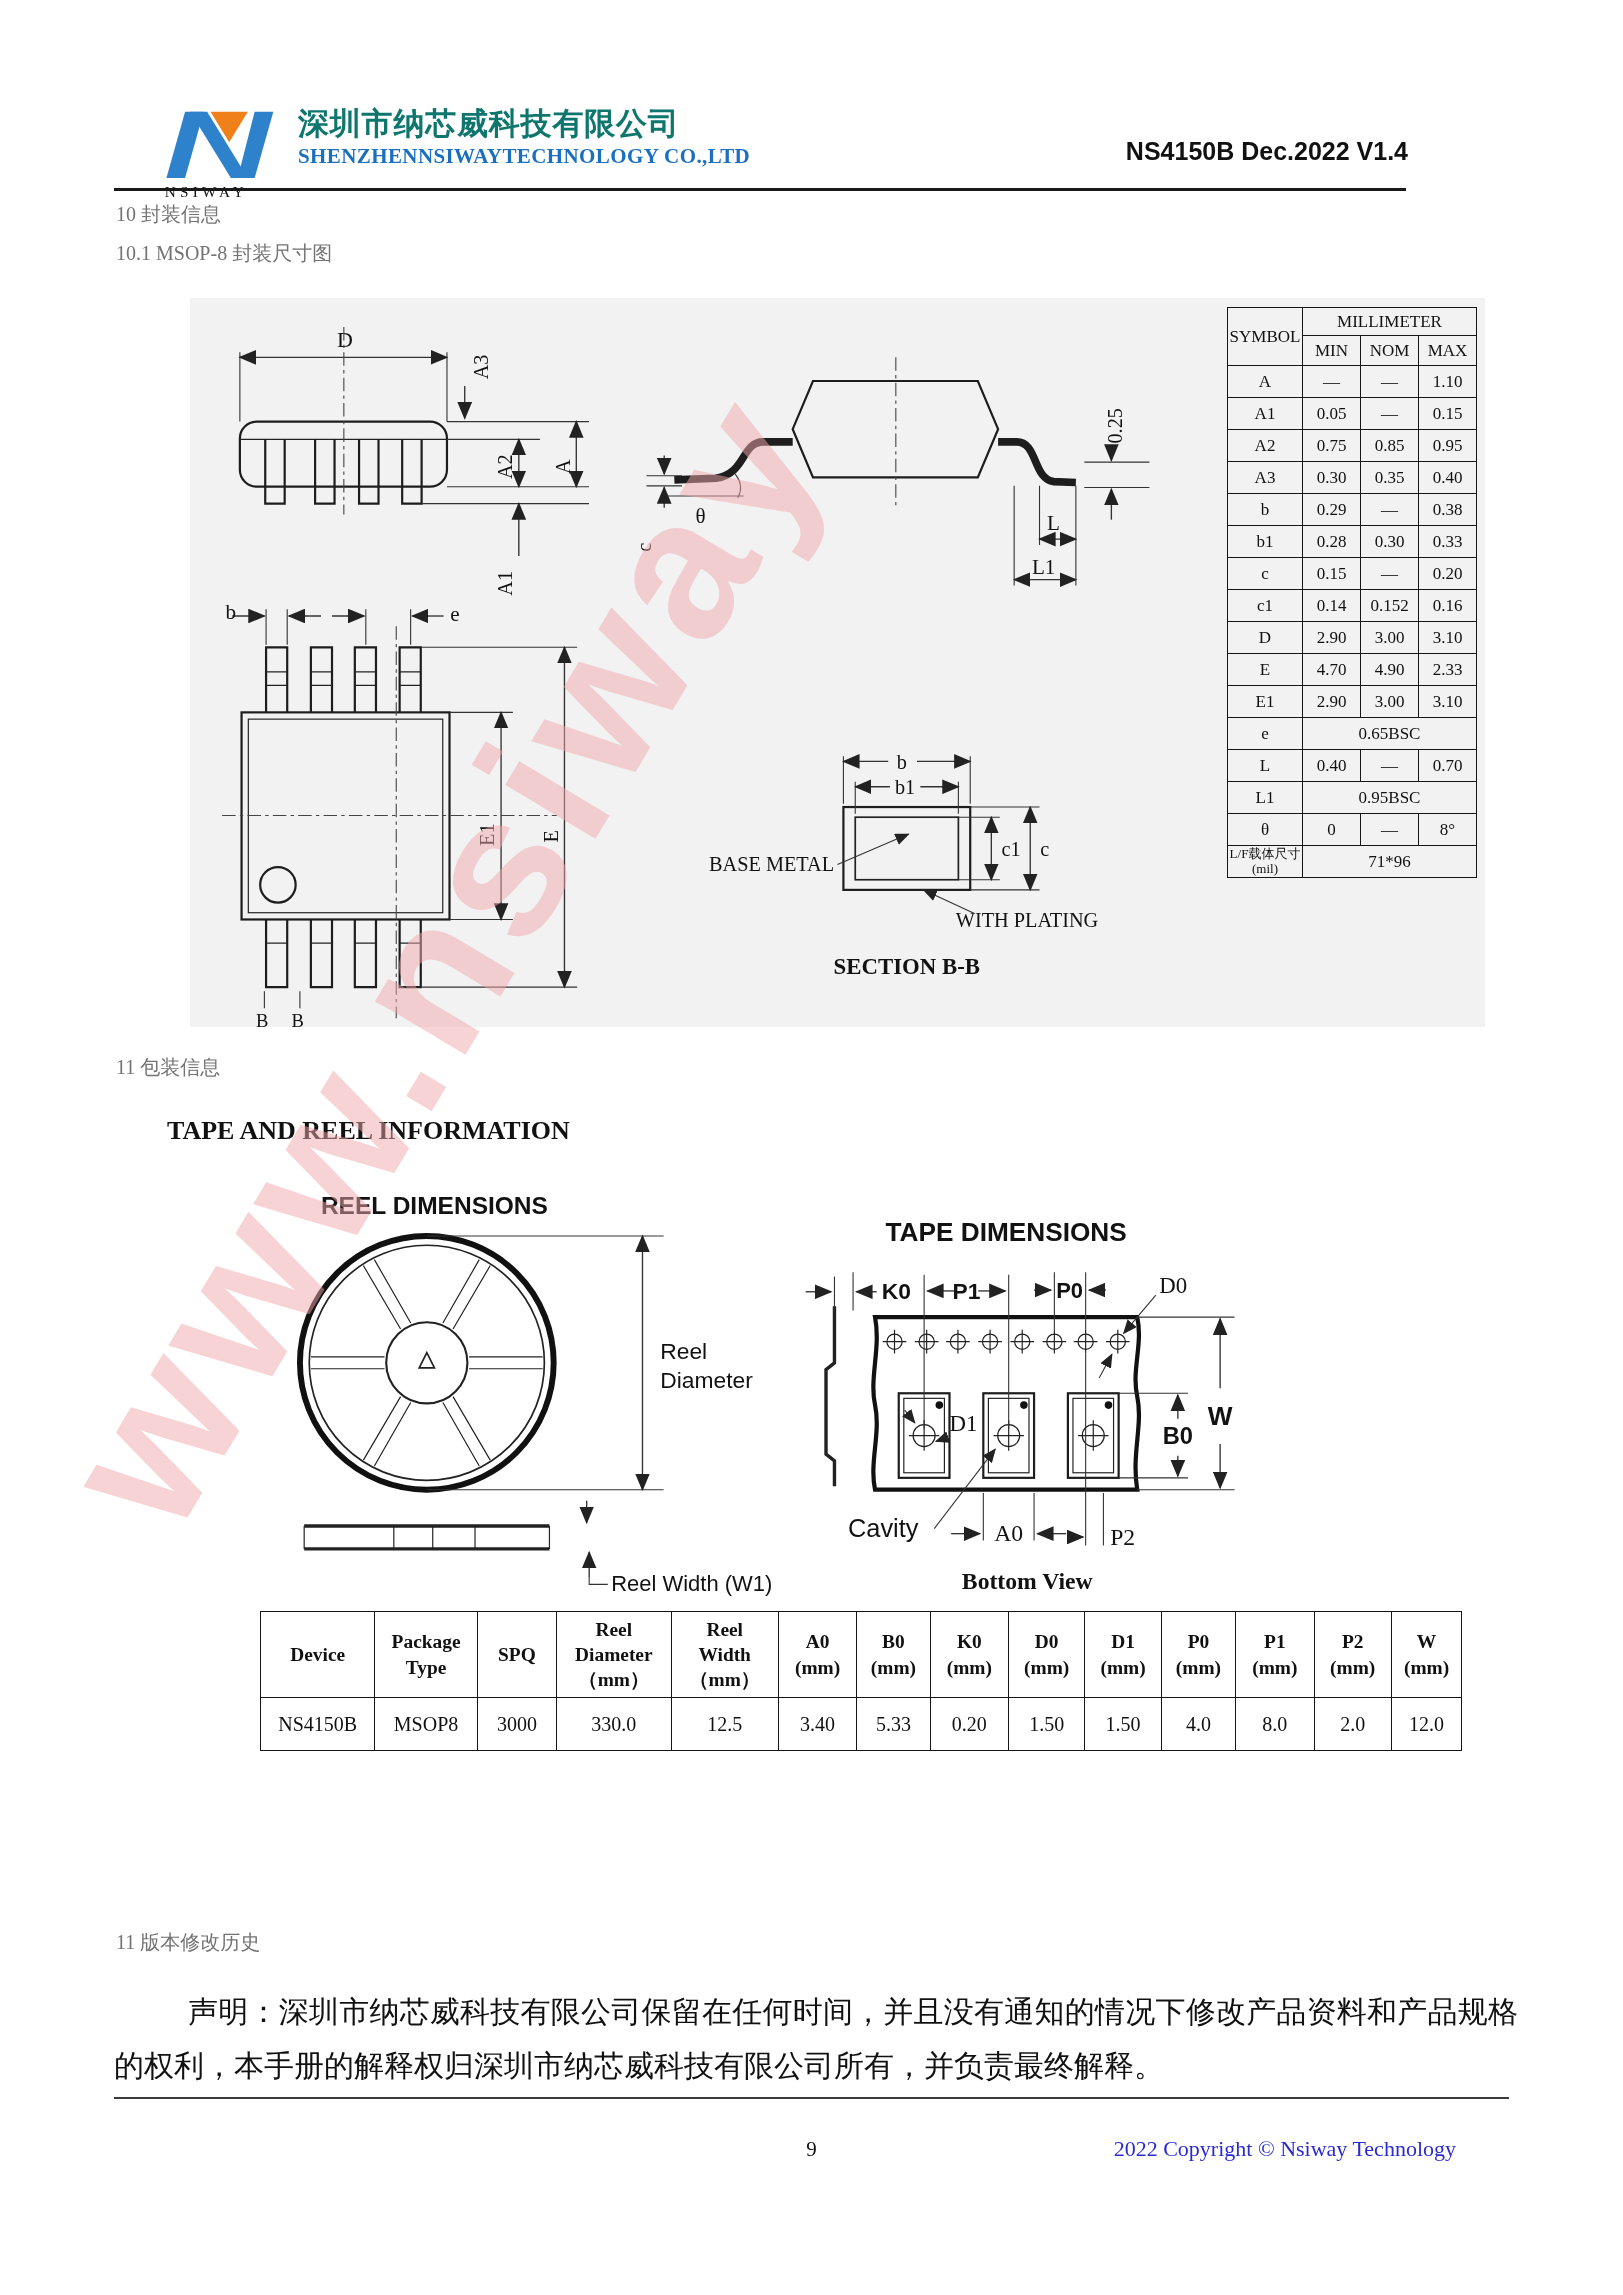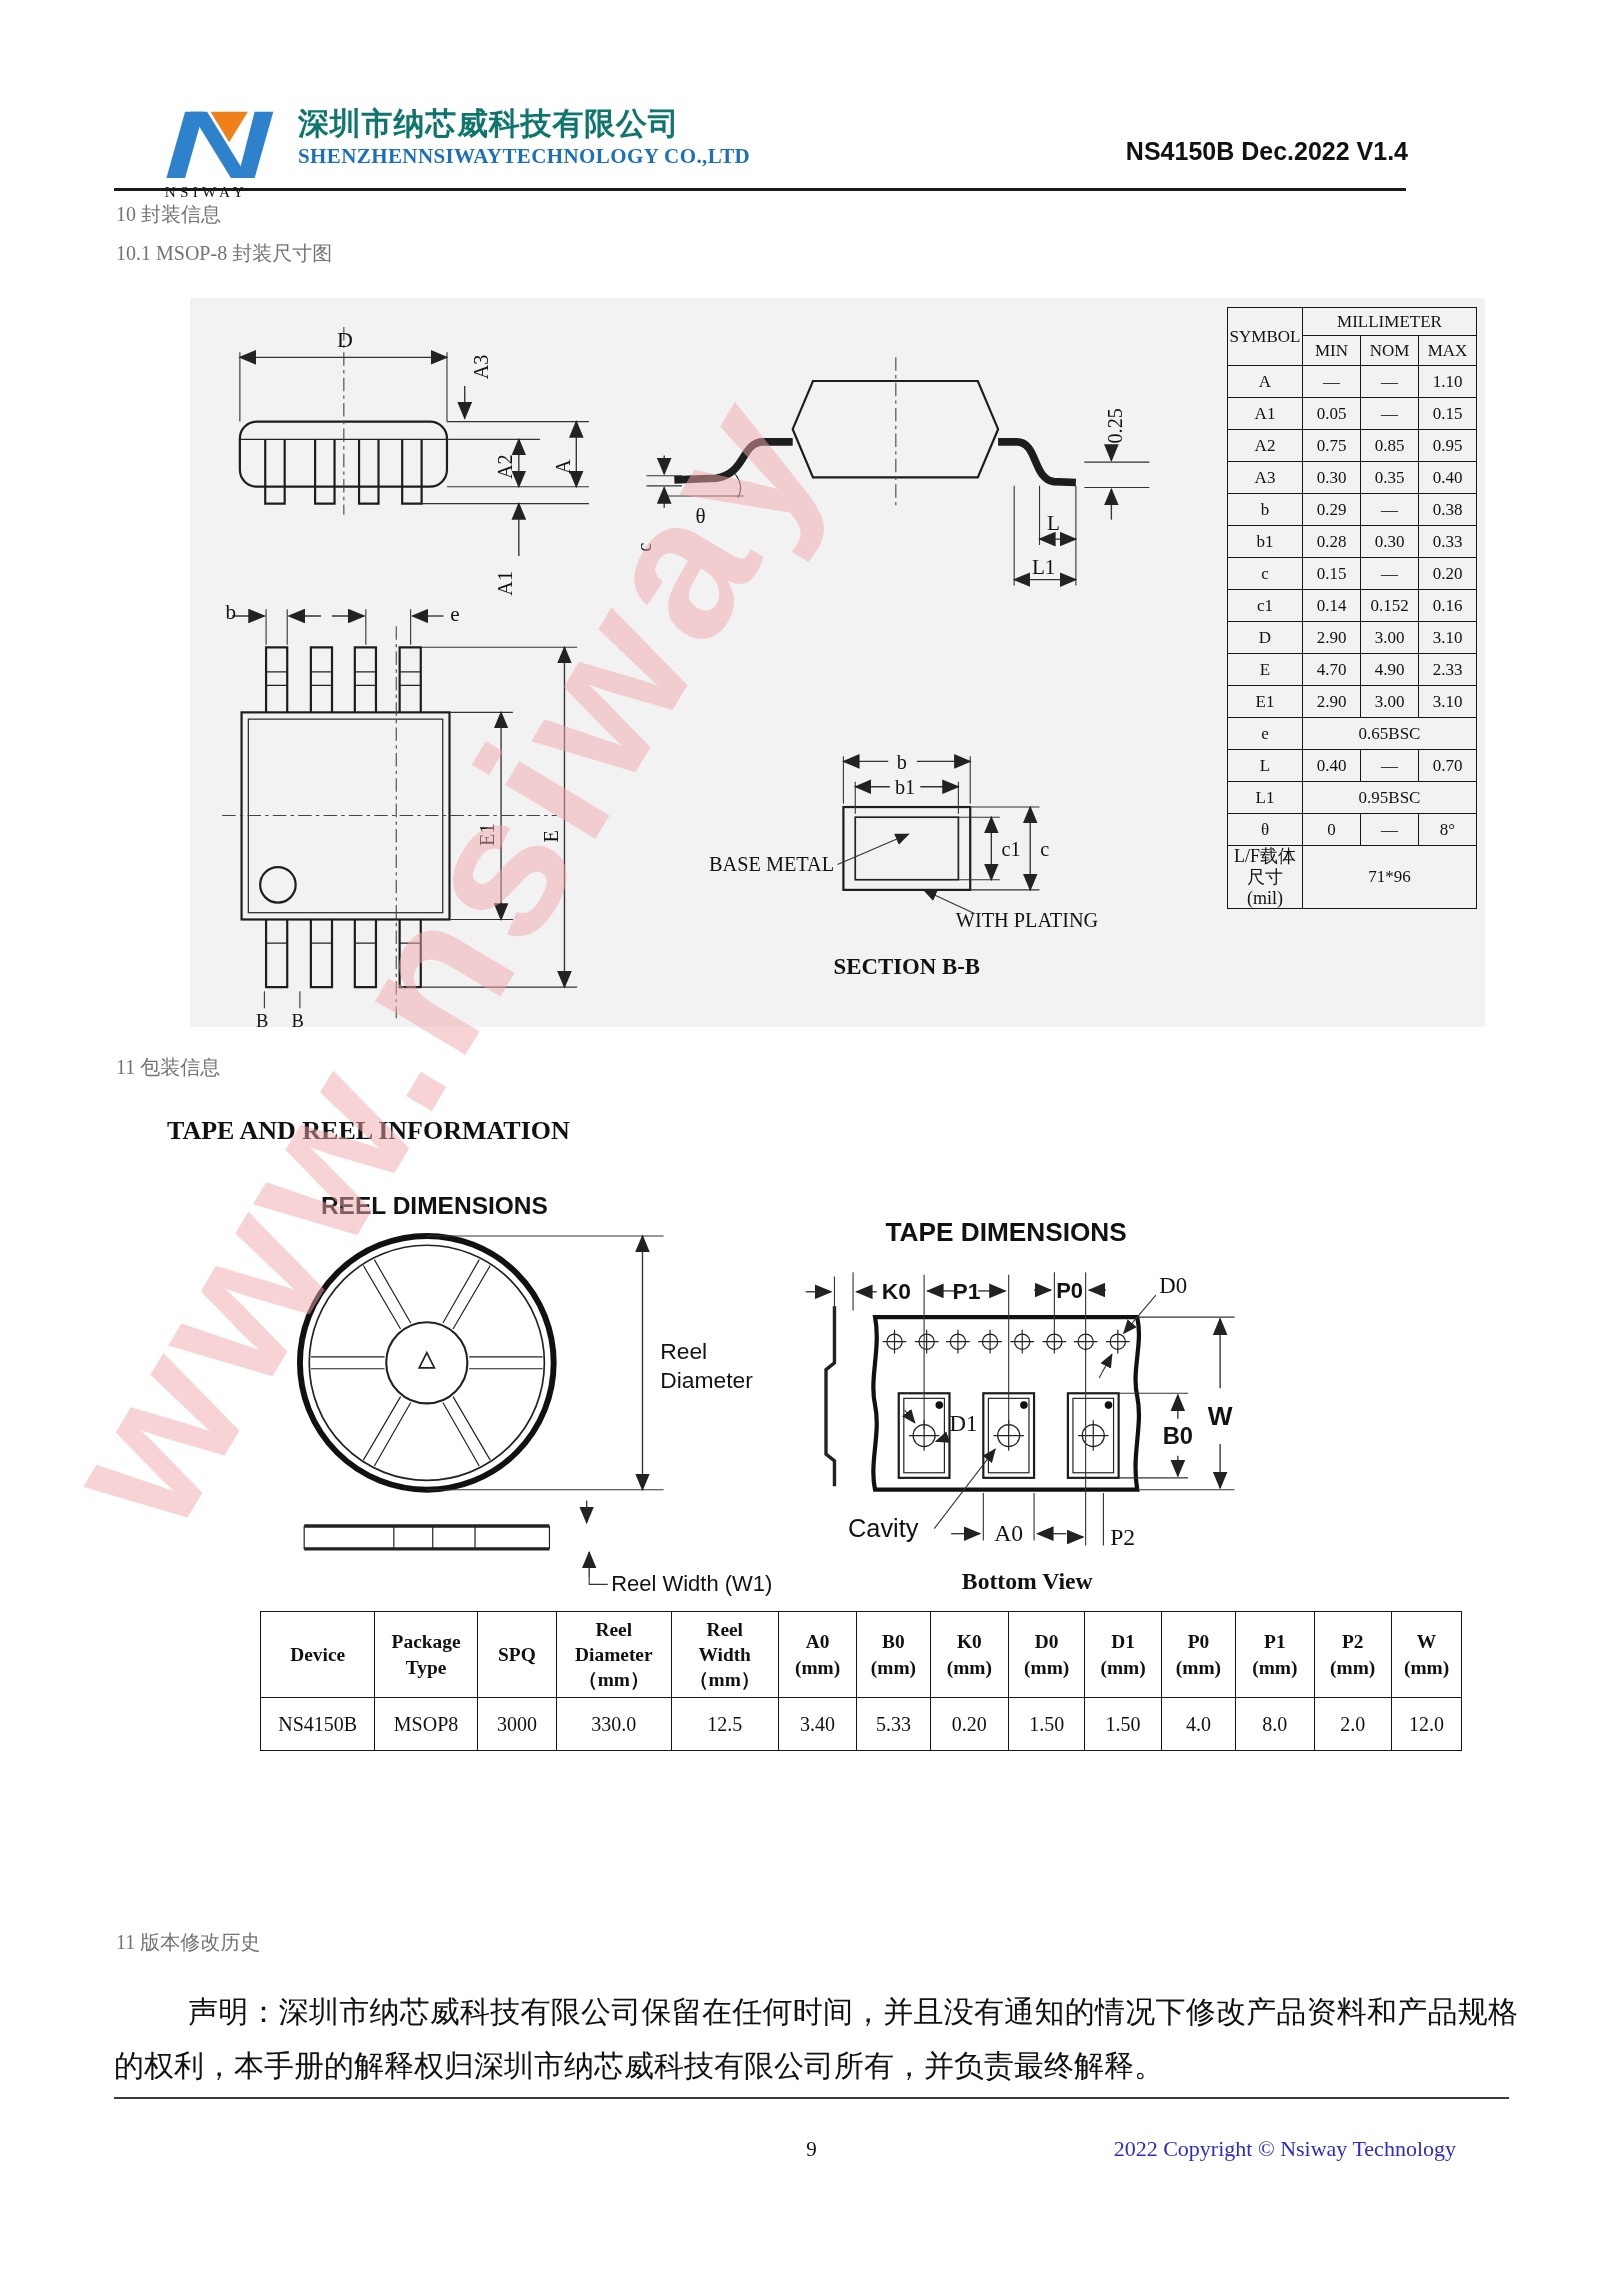--- a/index.html
+++ b/index.html
@@ -23,21 +23,21 @@
   .cl{stroke:#444;stroke-width:1.3;fill:none;stroke-dasharray:16 5 4 5;}
   .lead{stroke:#1d1d1d;stroke-width:9;fill:none;}
   
   .symtable{border-collapse:collapse;table-layout:fixed;width:250px;font-size:17px;}
   .symtable th,.symtable td{border:1.7px solid #151515;text-align:center;vertical-align:middle;
      padding:0;font-weight:normal;white-space:pre-line;}
   .symtable thead tr:nth-child(1) th{height:27px;}
   .symtable thead tr:nth-child(2) th{height:29px;}
   .symtable td{height:31px;}
   .symtable .sym{width:74px;}
-  .symtable .smalltxt{font-size:18px;line-height:1.15;}
+  .symtable .smalltxt{font-size:13px;line-height:1.15;}
   
   .packtable{border-collapse:collapse;table-layout:fixed;font-size:20px;}
   .packtable th,.packtable td{border:1.7px solid #151515;text-align:center;vertical-align:middle;
      white-space:pre-line;padding:0 1.7px;}
   .packtable th{font-size:19.4px;font-weight:bold;line-height:1.3;height:85px;}
   .packtable td{height:52px;}
   .packtable th:nth-child(1),.packtable td:nth-child(1){width:110px;}
   .packtable th:nth-child(2),.packtable td:nth-child(2){width:98px;}
   .packtable th:nth-child(3),.packtable td:nth-child(3){width:75px;}
   .packtable th:nth-child(4),.packtable td:nth-child(4){width:110px;}

